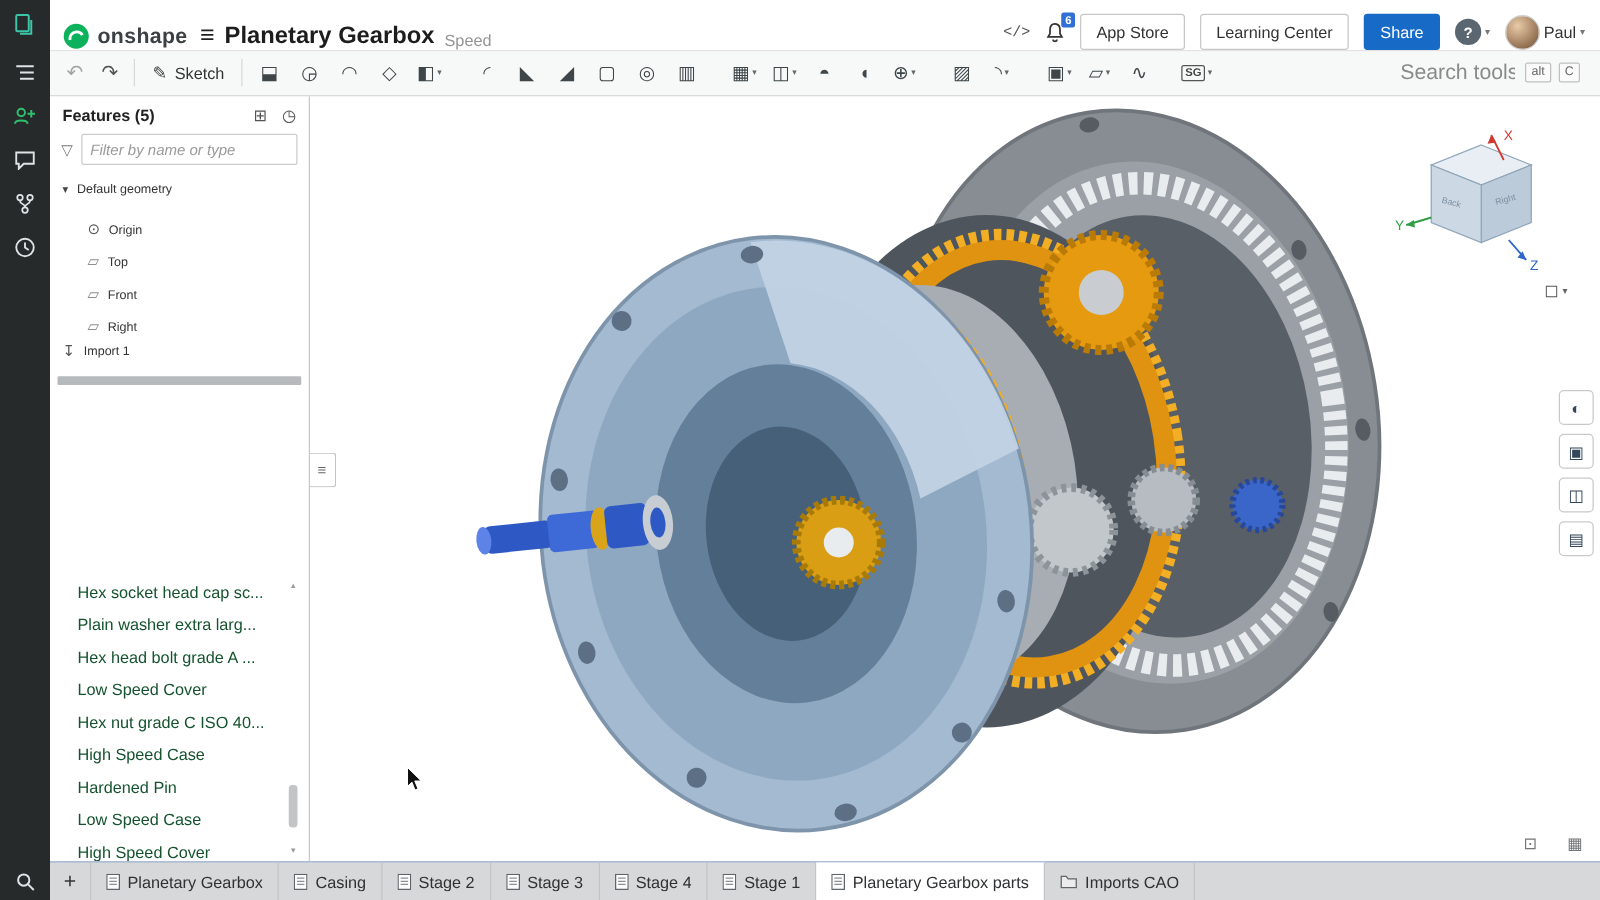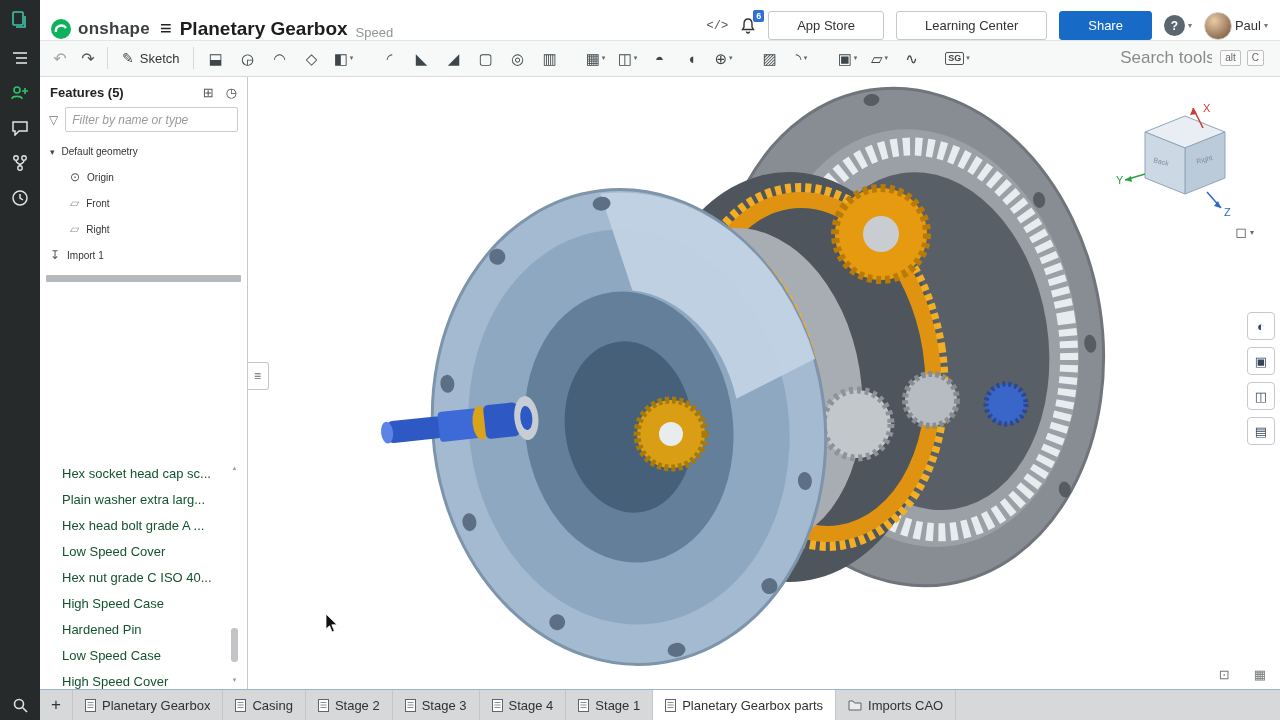--- a/index.html
+++ b/index.html
@@ -20,21 +20,21 @@
   .logo{display:flex;align-items:center;gap:6px;cursor:pointer;}
   .logo-text{font-size:17px;font-weight:bold;color:#3c4043;letter-spacing:.3px;}
   .menu-icon{font-size:20px;color:#222;margin:0 6px 0 10px;cursor:pointer;}
   .doc-title{font-size:19px;font-weight:bold;color:#1d1d1d;margin-left:2px;white-space:nowrap;}
   .workspace{font-size:13px;color:#949494;margin-left:8px;margin-top:4px;cursor:pointer;}
   .header-right{margin-left:auto;display:flex;align-items:center;gap:12px;}
   .code-glyph{font-size:12px;color:#555;font-family:"Liberation Mono",monospace;cursor:pointer;}
   .bell{position:relative;cursor:pointer;display:flex;}
   .badge{position:absolute;top:-7px;right:-8px;background:#2f6fd6;color:#fff;font-size:9px;
          font-weight:bold;padding:1px 3px;border-radius:2px;line-height:10px;}
-  .btn{height:27px;padding:0 28px;border:1px solid #c8c8c8;border-radius:3px;background:#fff;
+  .btn{height:27px;padding:0 12px;border:1px solid #c8c8c8;border-radius:3px;background:#fff;
        font-size:13px;color:#333;display:flex;align-items:center;cursor:pointer;white-space:nowrap;}
   .btn-share{background:#176bc7;border-color:#176bc7;color:#fff;}
   .help-wrap,.user-wrap{display:flex;align-items:center;gap:3px;cursor:pointer;}
   .help-circle{width:21px;height:21px;border-radius:50%;background:#5b6770;color:#fff;font-size:12px;
                font-weight:bold;display:flex;align-items:center;justify-content:center;}
   .caret{font-size:8px;color:#777;}
   .avatar{width:26px;height:26px;border-radius:50%;border:1px solid #cfcfcf;
           background:radial-gradient(circle at 35% 30%,#e9cba6,#8d6b4e 75%);}
   .user-name{font-size:13px;color:#333;}
 
@@ -64,21 +64,21 @@
          border-right:1px solid #c6c8c9;z-index:3;}
   .panel-head{display:flex;align-items:flex-start;padding:9px 10px 2px 10px;}
   .panel-title{font-size:13px;font-weight:bold;color:#222;flex:1;}
   .picon{color:#555;font-size:13px;margin-left:12px;cursor:pointer;}
   .filter-row{display:flex;align-items:center;padding:5px 9px 6px 9px;gap:7px;}
   .funnel{color:#777;font-size:12px;cursor:pointer;}
   .filter-input{flex:1;height:23px;border:1px solid #ccc;border-radius:2px;font-size:12px;
                 padding:0 6px;color:#555;outline:none;font-family:"Liberation Sans",sans-serif;}
   .filter-input::placeholder{font-style:italic;color:#9a9a9a;}
   .tree-row{display:flex;align-items:center;height:26px;font-size:10px;color:#333;padding-left:10px;gap:7px;cursor:pointer;}
-  .tree-row.child{padding-left:30px;}
+  .tree-row.child{padding-left:30px;align-items:flex-end;}
   .chev::before{content:"▾";font-size:9px;color:#444;}
   .origin-ico::before{content:"⊙";font-size:12px;color:#555;}
   .plane-ico::before{content:"▱";font-size:12px;color:#8a8f94;}
   .import-ico::before{content:"↧";font-size:12px;color:#555;}
   .rollback{height:7px;background:#b7babc;margin:7px 6px 0 6px;border-radius:1px;cursor:ns-resize;}
   .parts{position:absolute;left:0;bottom:0;width:190px;height:230px;overflow:hidden;}
   .part-item{height:26px;display:flex;align-items:center;font-size:13px;color:#14532d;padding-left:22px;
              white-space:nowrap;cursor:pointer;}
   .vtrack{position:absolute;right:8px;top:388px;bottom:6px;width:9px;}
   .sarrow{position:absolute;left:0;width:9px;text-align:center;font-size:7px;color:#9a9a9a;cursor:pointer;}
@@ -328,20 +328,24 @@
     <div class="tree-row">
       <span class="chev"></span>
       <span>Default geometry</span>
     </div>
     <div class="tree-row child">
       <span class="origin-ico"></span>
       <span>Origin</span>
     </div>
     <div>
 
+        <div class="tree-row child">
+          <span class="plane-ico"></span>
+          <span>Top</span>
+        </div>
 
         <div class="tree-row child">
           <span class="plane-ico"></span>
           <span>Front</span>
         </div>
 
         <div class="tree-row child">
           <span class="plane-ico"></span>
           <span>Right</span>
         </div>

